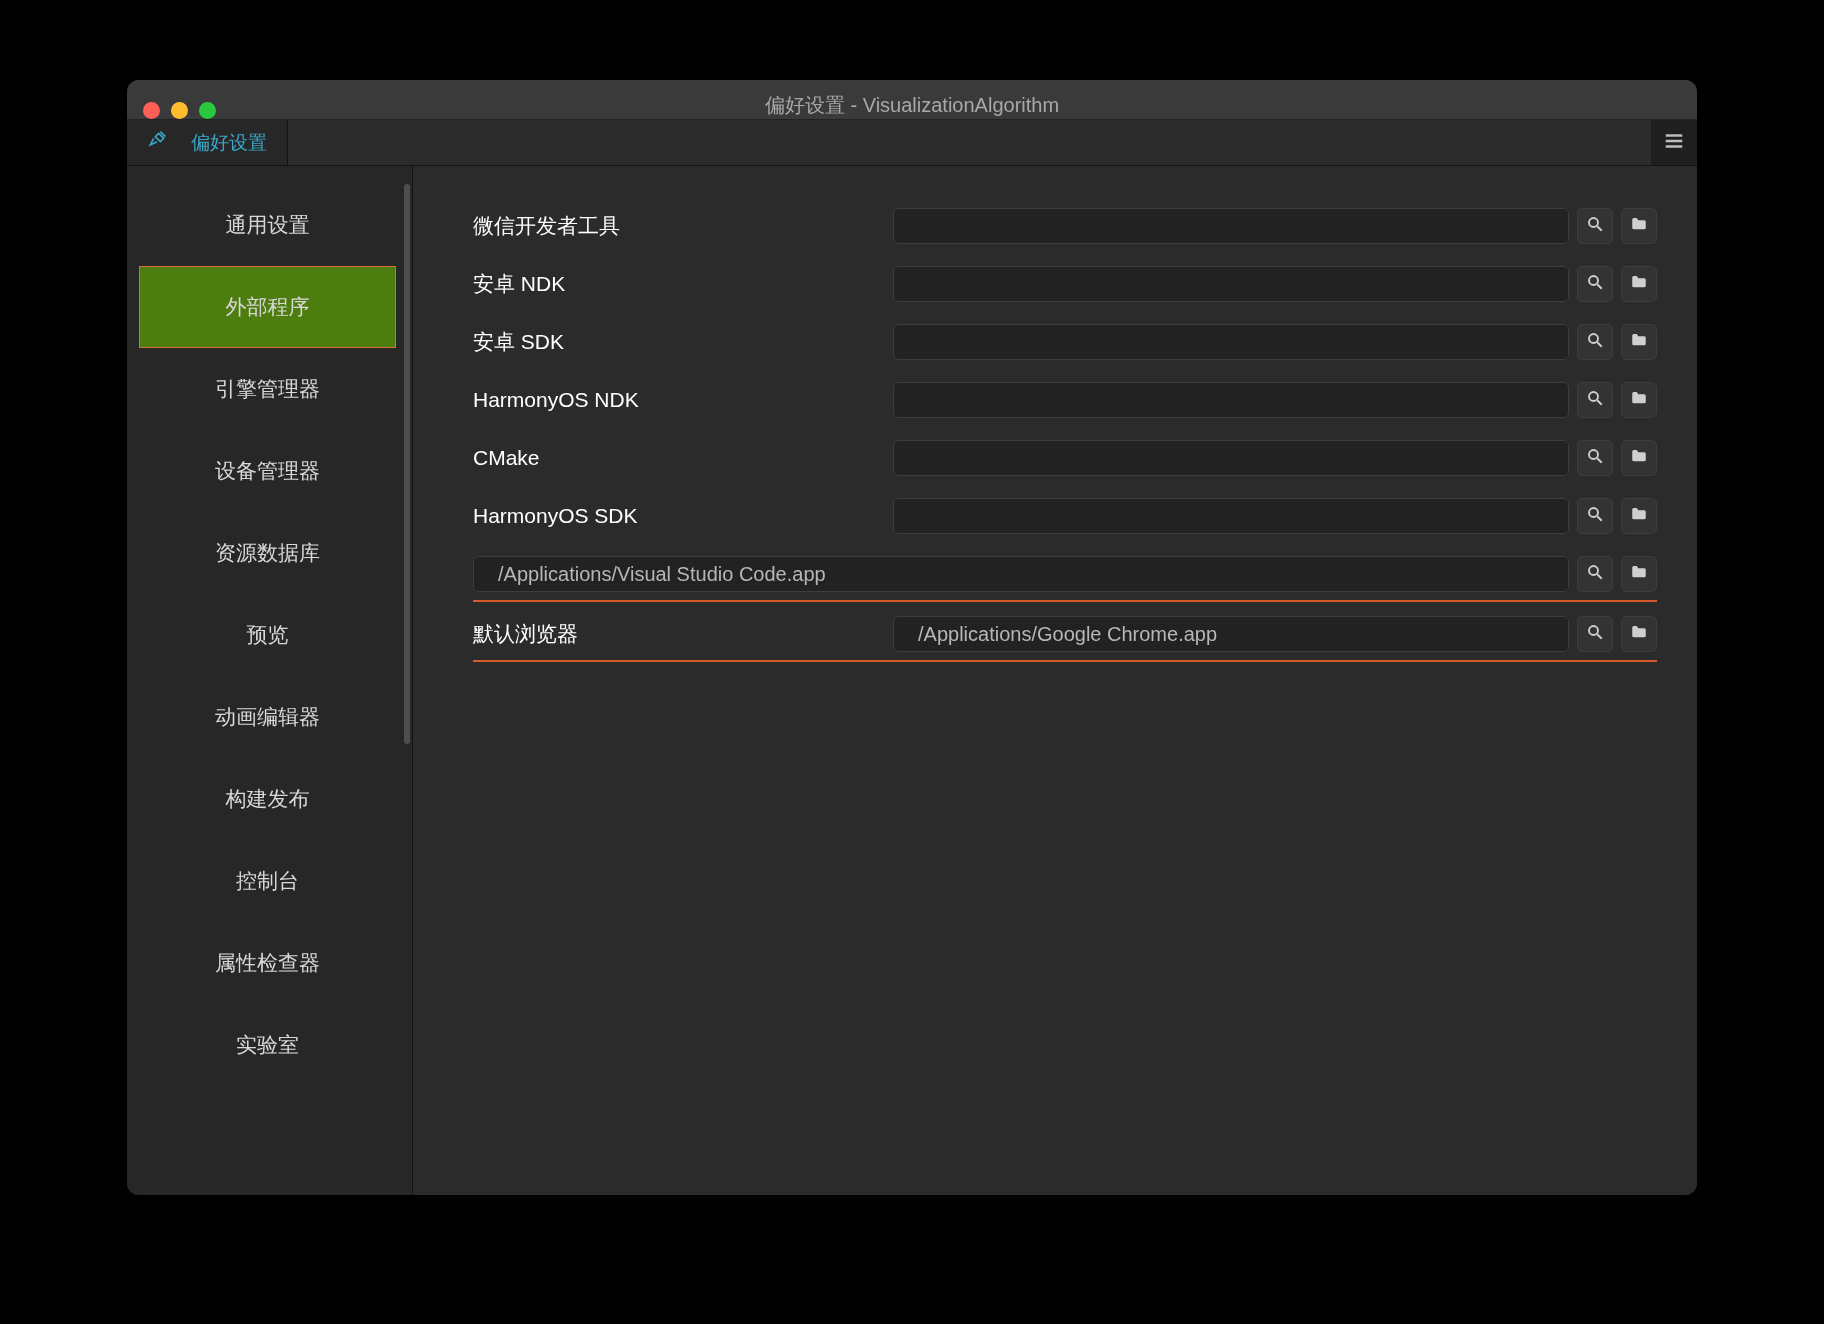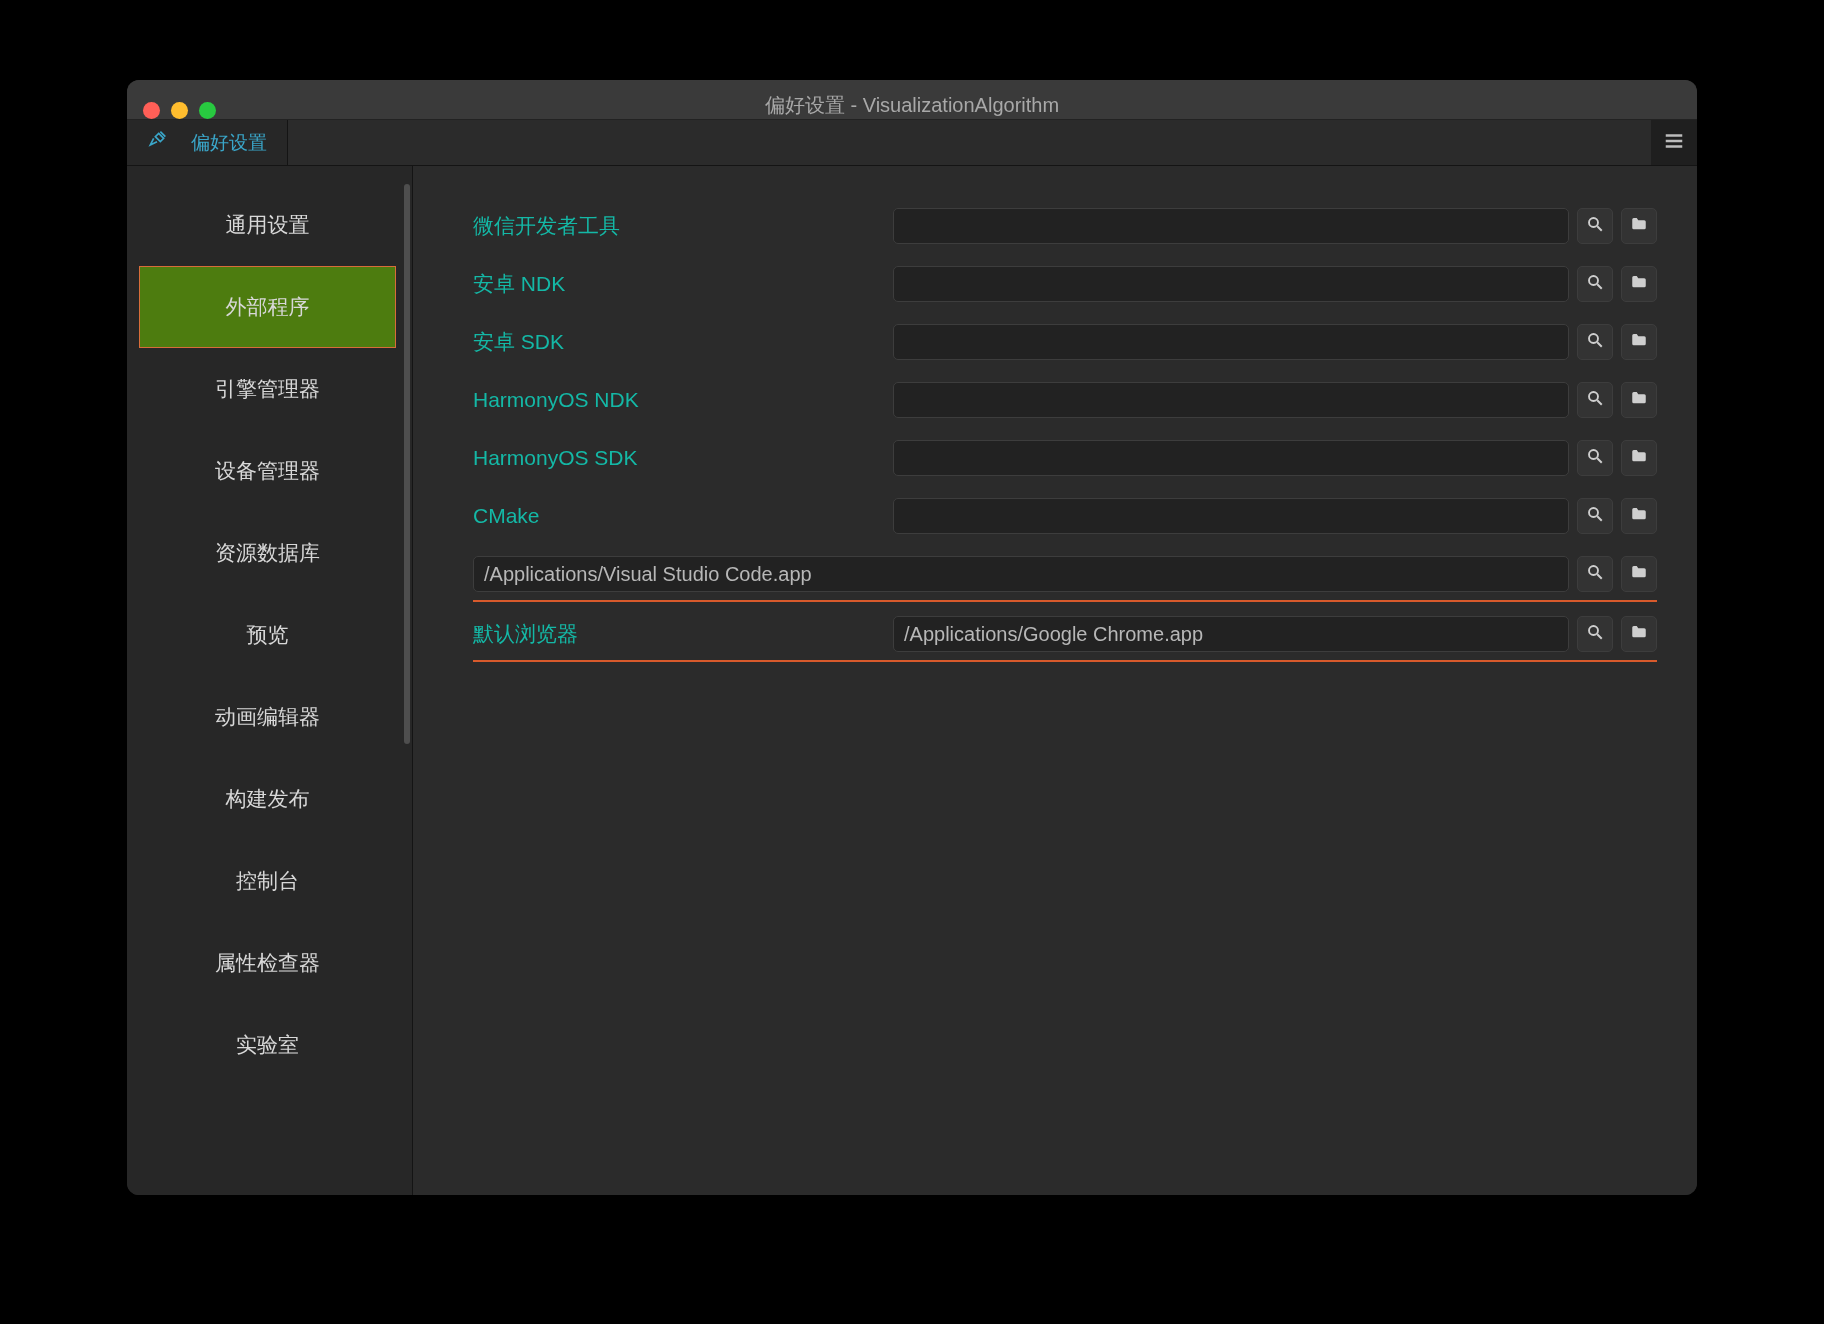--- a/index.html
+++ b/index.html
@@ -124,32 +124,32 @@
     padding: 42px 40px 20px 60px;
   }
   .field-row {
     display: flex;
     align-items: center;
     margin-bottom: 22px;
     height: 36px;
   }
   .field-label {
     width: 420px;
-    color: #14b8a6;
+    color: #ffffff;
     font-size: 21px;
   }
   .field-input {
     flex: 1;
     height: 36px;
     background: #222;
     border: 1px solid #3d3d3d;
     border-radius: 5px;
     color: #b7b7b7;
     font-size: 20px;
-    padding: 0 10px;
+    padding: 0 24px;
     outline: none;
   }
   .field-btn {
     width: 36px;
     height: 36px;
     margin-left: 8px;
     background: #333;
     border: 1px solid #3d3d3d;
     border-radius: 5px;
     display: flex;
@@ -296,36 +296,36 @@
                   <line x1="15" y1="15" x2="21" y2="21"></line>
                 </svg></span>
             </div>
             <div class="field-btn">
               <span><svg width="18" height="18" viewBox="0 0 24 24" fill="currentColor">
                   <path d="M3 6a2 2 0 0 1 2-2h4l2 3h8a2 2 0 0 1 2 2v8a2 2 0 0 1-2 2H5a2 2 0 0 1-2-2V6z"></path>
                 </svg></span>
             </div>
           </div>
           <div class="field-row">
+            <div class="field-label">CMake</div>
+            <input class="field-input" style="">
+            <div class="field-btn">
+              <span><svg width="18" height="18" viewBox="0 0 24 24" fill="none" stroke="currentColor" stroke-width="2.5">
+                  <circle cx="10" cy="10" r="6"></circle>
+                  <line x1="15" y1="15" x2="21" y2="21"></line>
+                </svg></span>
+            </div>
+            <div class="field-btn">
+              <span><svg width="18" height="18" viewBox="0 0 24 24" fill="currentColor">
+                  <path d="M3 6a2 2 0 0 1 2-2h4l2 3h8a2 2 0 0 1 2 2v8a2 2 0 0 1-2 2H5a2 2 0 0 1-2-2V6z"></path>
+                </svg></span>
+            </div>
+          </div>
+          <div class="field-row">
             <div class="field-label">HarmonyOS SDK</div>
-            <input class="field-input" style="">
-            <div class="field-btn">
-              <span><svg width="18" height="18" viewBox="0 0 24 24" fill="none" stroke="currentColor" stroke-width="2.5">
-                  <circle cx="10" cy="10" r="6"></circle>
-                  <line x1="15" y1="15" x2="21" y2="21"></line>
-                </svg></span>
-            </div>
-            <div class="field-btn">
-              <span><svg width="18" height="18" viewBox="0 0 24 24" fill="currentColor">
-                  <path d="M3 6a2 2 0 0 1 2-2h4l2 3h8a2 2 0 0 1 2 2v8a2 2 0 0 1-2 2H5a2 2 0 0 1-2-2V6z"></path>
-                </svg></span>
-            </div>
-          </div>
-          <div class="field-row">
-            <div class="field-label">CMake</div>
             <input class="field-input" style="">
             <div class="field-btn">
               <span><svg width="18" height="18" viewBox="0 0 24 24" fill="none" stroke="currentColor" stroke-width="2.5">
                   <circle cx="10" cy="10" r="6"></circle>
                   <line x1="15" y1="15" x2="21" y2="21"></line>
                 </svg></span>
             </div>
             <div class="field-btn">
               <span><svg width="18" height="18" viewBox="0 0 24 24" fill="currentColor">
                   <path d="M3 6a2 2 0 0 1 2-2h4l2 3h8a2 2 0 0 1 2 2v8a2 2 0 0 1-2 2H5a2 2 0 0 1-2-2V6z"></path>

